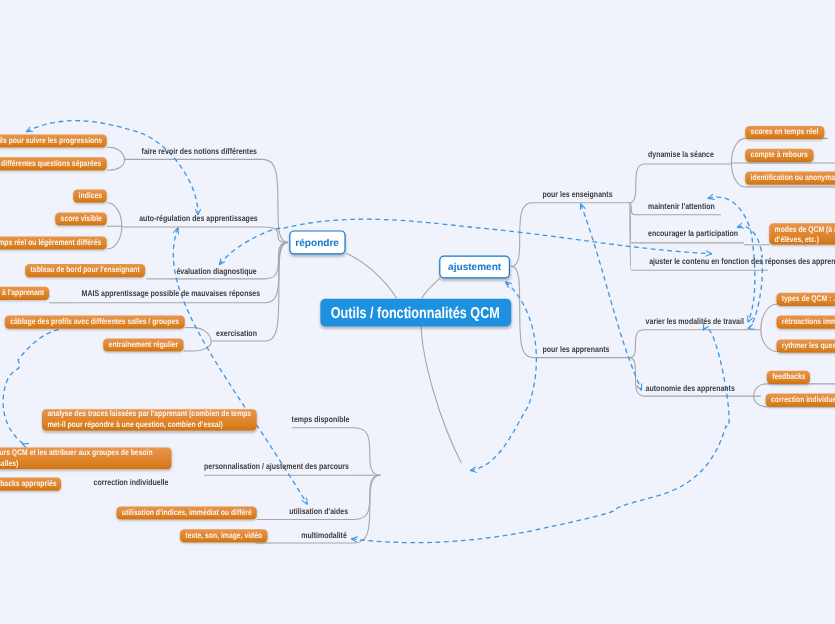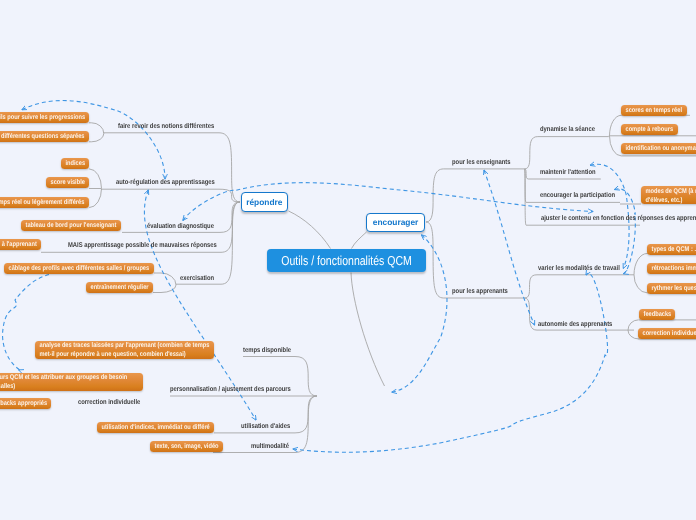--- a/index.html
+++ b/index.html
@@ -52,21 +52,21 @@
     display:flex;align-items:center;justify-content:center;
     box-sizing:border-box;
     box-shadow:0 1.5px 2px rgba(0,0,0,.22);
   }
   .branch>span{display:block;white-space:nowrap;}
   .central{
     position:absolute;
     background:#1e90e0;
     border-radius:4px;
     color:#ffffff;
-    font-weight:400;
+    font-weight:700;
     font-size:13px;
     display:flex;align-items:center;justify-content:center;
     box-sizing:border-box;
     box-shadow:0 1.5px 2px rgba(0,0,0,.22);
   }
   .central>span{transform:scaleX(0.81);display:block;white-space:nowrap;}
 </style>
 </head>
 <body>
 <div id="stage">
@@ -149,21 +149,21 @@
   <path d="M293.0,449.0 C347.9,455.9 397.2,450.8 440.0,443.0 C559.5,417.4 476.7,431.6 545.0,414.0 C586.4,403.7 598.7,375.5 605.0,355.0 C614.3,364.3 596.2,257.8 586.0,275.0" fill="none" stroke="#3f96e4" stroke-width="1.1" stroke-dasharray="4 3" marker-start="url(#ah)" marker-end="url(#ahs)"></path>
   <path d="M49.0,274.5 C37.7,277.7 27.7,283.7 15.0,300.0 C21.4,313.1 4.6,300.5 2.5,334.0 C2.5,364.9 27.3,373.3 18.8,370.0" fill="none" stroke="#3f96e4" stroke-width="1.1" stroke-dasharray="4 3" marker-end="url(#ahs)"></path>
 </svg>
 <div class="central" style="left:267px;top:249px;width:159px;height:23px">
       <span>Outils / fonctionnalités QCM</span>
     </div>
 <div class="branch" style="left:240.6px;top:192.2px;width:47.4px;height:20.0px">
       <span>répondre</span>
     </div>
 <div class="branch" style="left:365.9px;top:212.7px;width:59.3px;height:19.4px">
-      <span>encourager</span>
+      <span>ajustement</span>
     </div>
 <div class="lbl" style="left:118.4px;top:122.8px"><span>faire revoir des notions différentes</span></div>
 <div class="lbl" style="left:115.7px;top:179.3px"><span>auto-régulation des apprentissages</span></div>
 <div class="lbl" style="left:147.1px;top:222.9px"><span>évaluation diagnostique</span></div>
 <div class="lbl" style="left:68.1px;top:242.4px"><span>MAIS apprentissage possible de mauvaises réponses</span></div>
 <div class="lbl" style="left:180.2px;top:274.5px"><span>exercisation</span></div>
 <div class="lbl" style="left:451.9px;top:158.6px"><span>pour les enseignants</span></div>
 <div class="lbl" style="left:540.3px;top:125.8px"><span>dynamise la séance</span></div>
 <div class="lbl" style="left:540.3px;top:168.9px"><span>maintenir l'attention</span></div>
 <div class="lbl" style="left:540.3px;top:192.1px"><span>encourager la participation</span></div>

